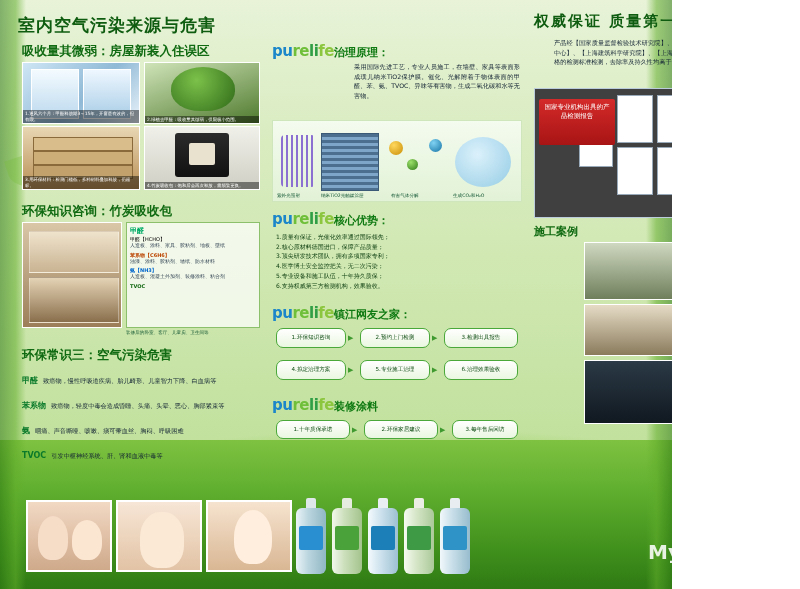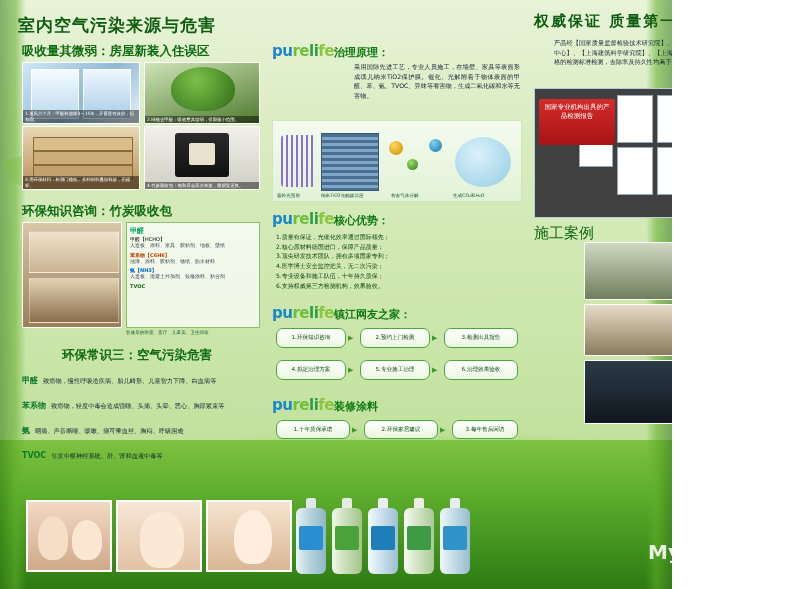--- a/index.html
+++ b/index.html
@@ -128,21 +128,21 @@
       <div class="tiny">甲醛【HCHO】</div>
       <div class="tiny" style="color:#345">人造板、涂料、家具、胶粘剂、地板、壁纸</div>
       <div class="tiny" style="margin-top:3px;font-weight:bold;color:#b40;">苯系物【C6H6】</div>
       <div class="tiny" style="color:#345">油漆、涂料、胶粘剂、墙纸、防水材料</div>
       <div class="tiny" style="margin-top:3px;font-weight:bold;color:#06c;">氨【NH3】</div>
       <div class="tiny" style="color:#345">人造板、混凝土外加剂、装修涂料、粘合剂</div>
       <div class="tiny" style="margin-top:3px;font-weight:bold;color:#161;">TVOC</div>
     </div>
     <div class="cap" style="left:108px;top:316px;width:134px;">装修后的卧室、客厅、儿童房、卫生间等</div>
 
-    <div style="position:absolute;left:4px;top:330px;margin-left:40px;">
+    <div style="position:absolute;left:4px;top:330px;">
       <span class="sec-h">环保常识三：</span><span class="sec-h b">空气污染危害</span>
     </div>
 
     <div style="position:absolute;left:4px;top:354px;width:240px;">
       <div style="margin-bottom:6px;">
         <span style="font-size:8px;font-weight:bold;color:#0a7a2a;">甲醛</span>
         <span style="font-size:6.2px;color:#123;">致癌物，慢性呼吸道疾病、胎儿畸形、儿童智力下降、白血病等</span>
       </div>
       <div style="margin-bottom:6px;">
         <span style="font-size:8px;font-weight:bold;color:#0a7a2a;">苯系物</span>
@@ -234,21 +234,21 @@
       <div class="certdoc" style="left:162px;top:6px;width:36px;height:48px;"></div>
       <div class="certdoc" style="left:202px;top:6px;width:40px;height:48px;"></div>
       <div class="certdoc" style="left:82px;top:58px;width:36px;height:48px;"></div>
       <div class="certdoc" style="left:122px;top:58px;width:36px;height:48px;"></div>
       <div class="certdoc" style="left:162px;top:58px;width:36px;height:48px;"></div>
       <div class="certdoc" style="left:202px;top:58px;width:40px;height:48px;"></div>
       <div class="certdoc" style="left:44px;top:32px;width:34px;height:46px;"></div>
       <div class="redtag" style="left:4px;top:10px;width:76px;height:46px;">国家专业机构出具的产品检测报告</div>
     </div>
 
-    <div style="position:absolute;left:0;top:212px;font-size:15px;font-weight:normal;color:#0f6a11;">施工案例</div>
+    <div style="position:absolute;left:0;top:212px;font-size:11px;font-weight:bold;color:#0f6a11;">施工案例</div>
 
     <div class="ph" style="left:50px;top:230px;width:92px;height:58px;background:linear-gradient(180deg,#cfd8c0,#6f7f5c);"></div>
     <div class="ph" style="left:146px;top:230px;width:106px;height:58px;background:linear-gradient(180deg,#dfe6d0,#7f8f6a);"></div>
     <div class="ph" style="left:50px;top:292px;width:92px;height:52px;background:linear-gradient(180deg,#e6dcc6,#8a7b5c);"></div>
     <div class="ph" style="left:146px;top:292px;width:106px;height:52px;background:linear-gradient(180deg,#1e2f3d,#0b151e);">
       <div style="position:absolute;left:18px;top:8px;width:70px;height:36px;background:radial-gradient(ellipse at 50% 50%,#7fe0ff 0%,rgba(20,60,90,0) 70%);"></div>
     </div>
     <div class="ph" style="left:50px;top:348px;width:92px;height:64px;background:linear-gradient(180deg,#2b3a46,#101820);"></div>
     <div class="ph" style="left:146px;top:348px;width:106px;height:64px;background:linear-gradient(180deg,#caa06a,#7d5a2e);">
       <div style="position:absolute;left:44px;top:6px;width:56px;height:52px;background:linear-gradient(180deg,#d9b079,#9a7440);border:1px solid #6c4e26;"></div>

